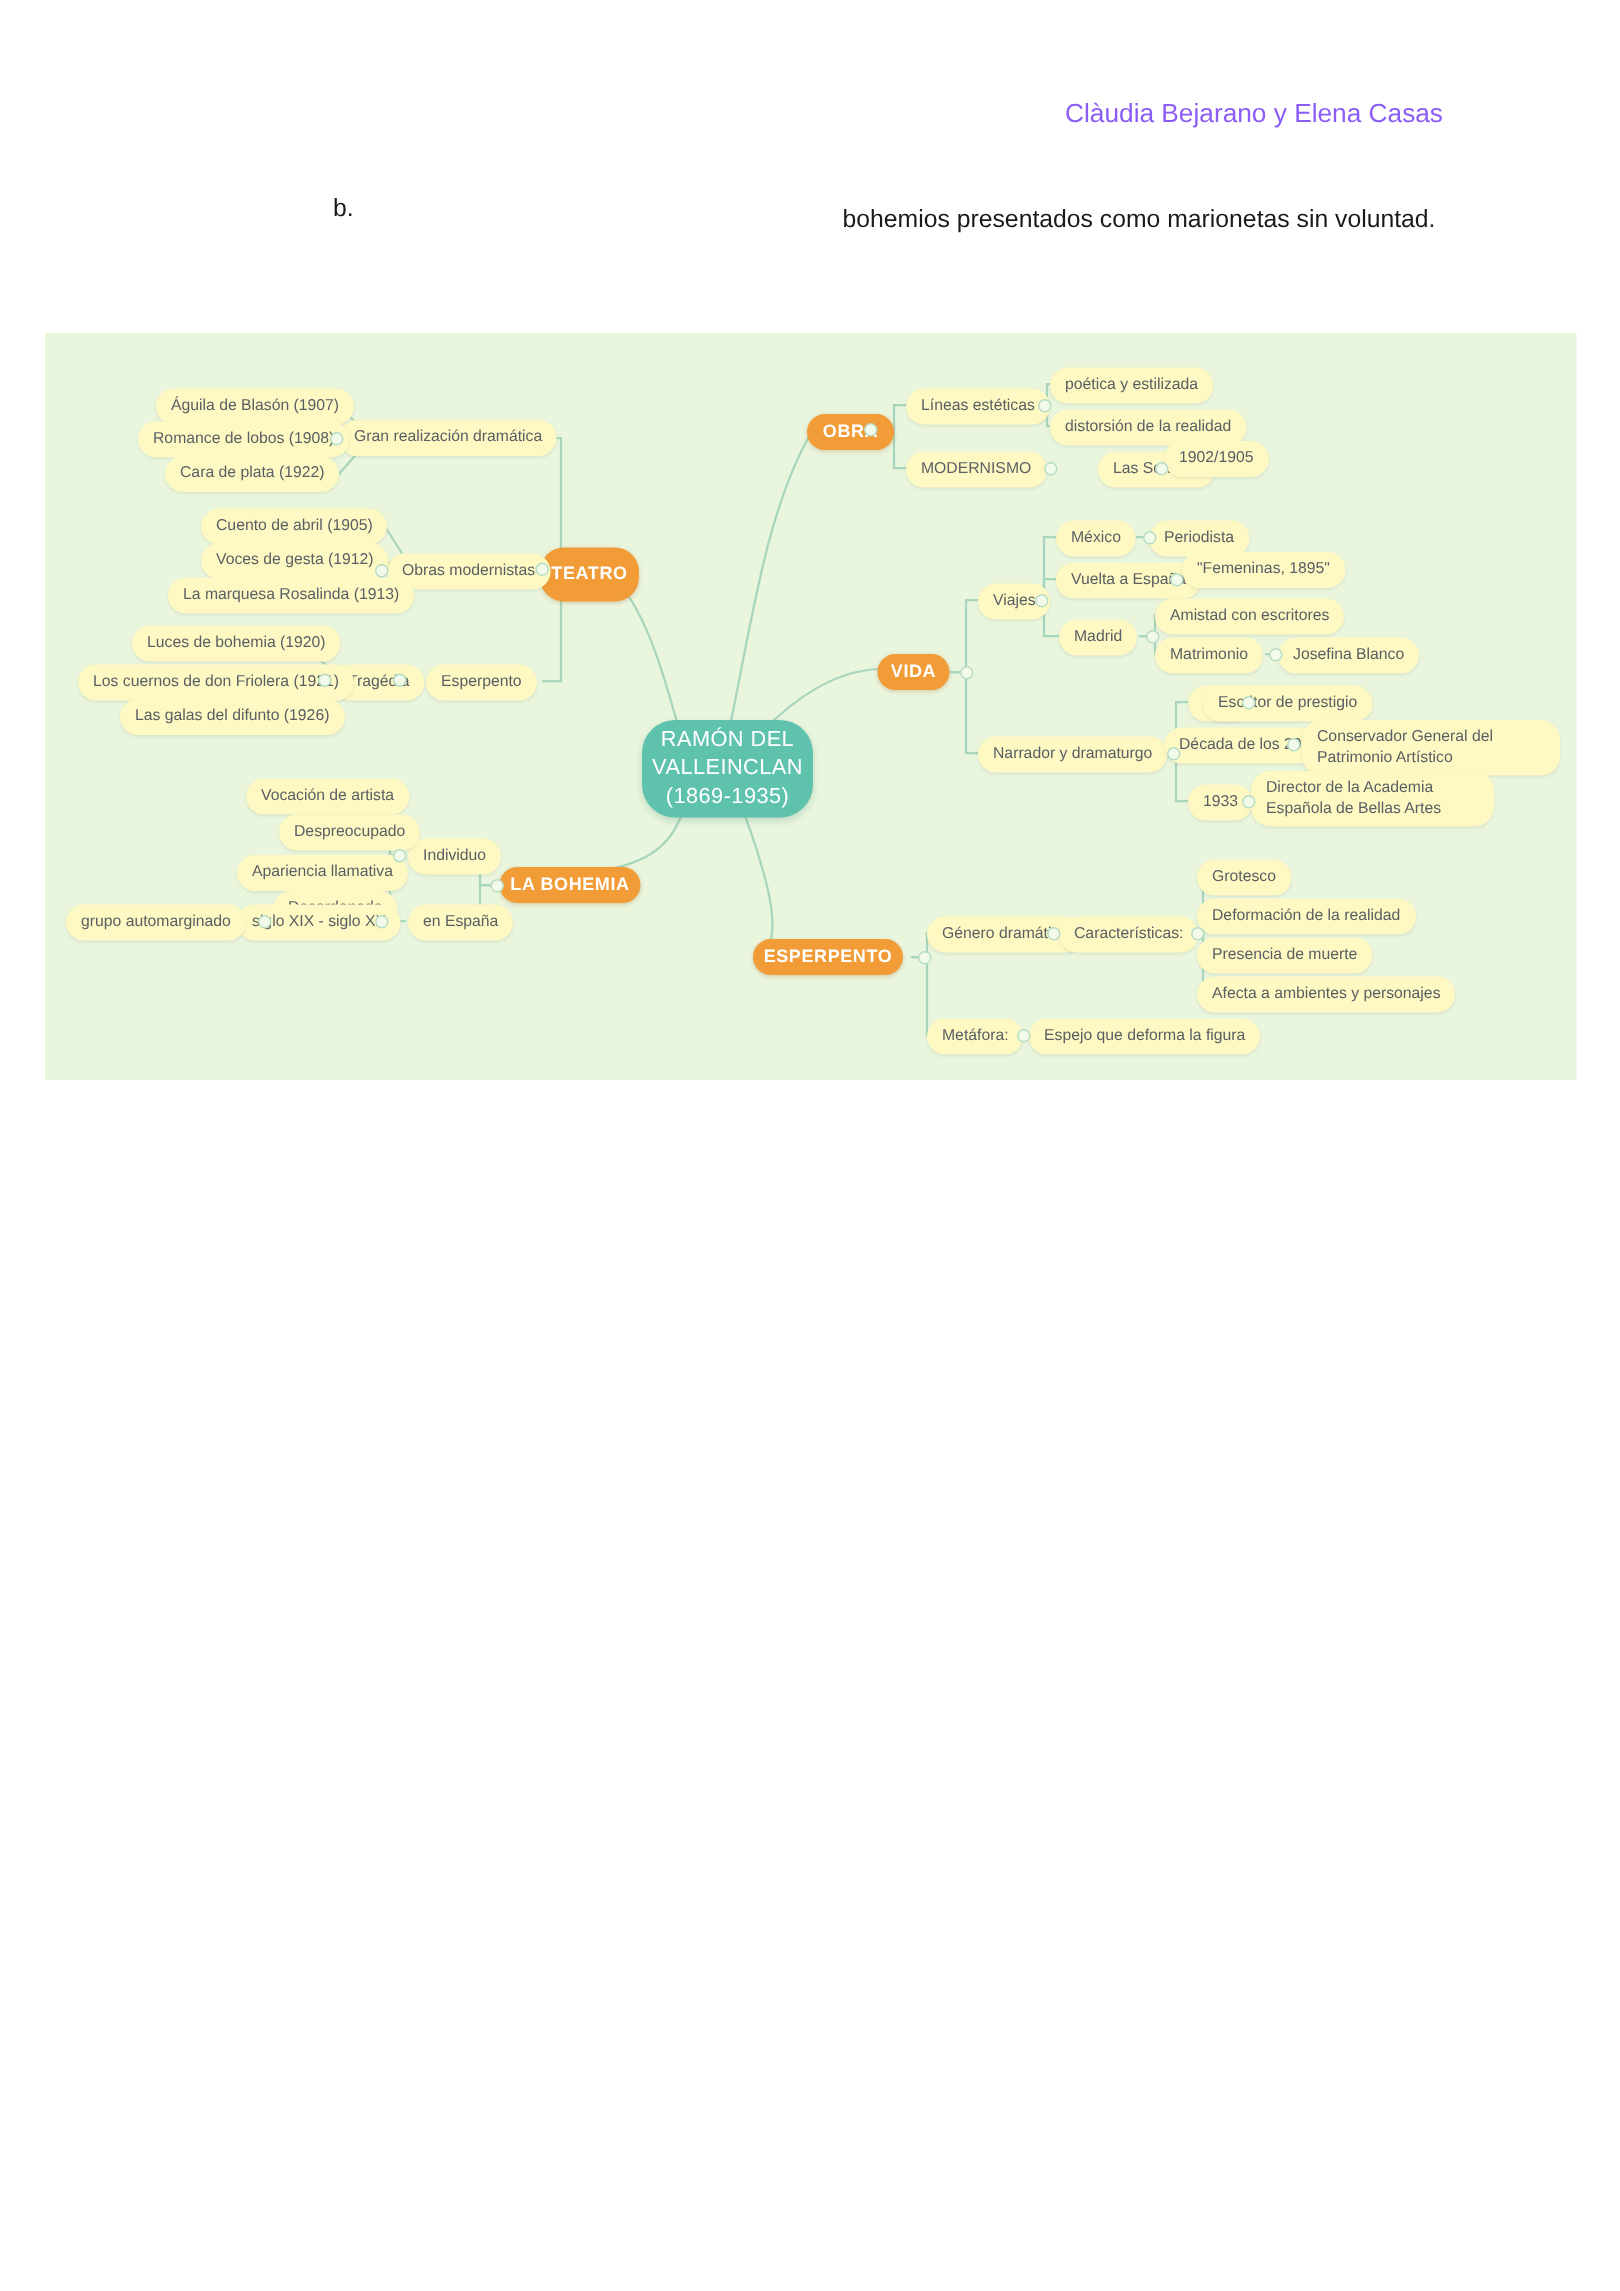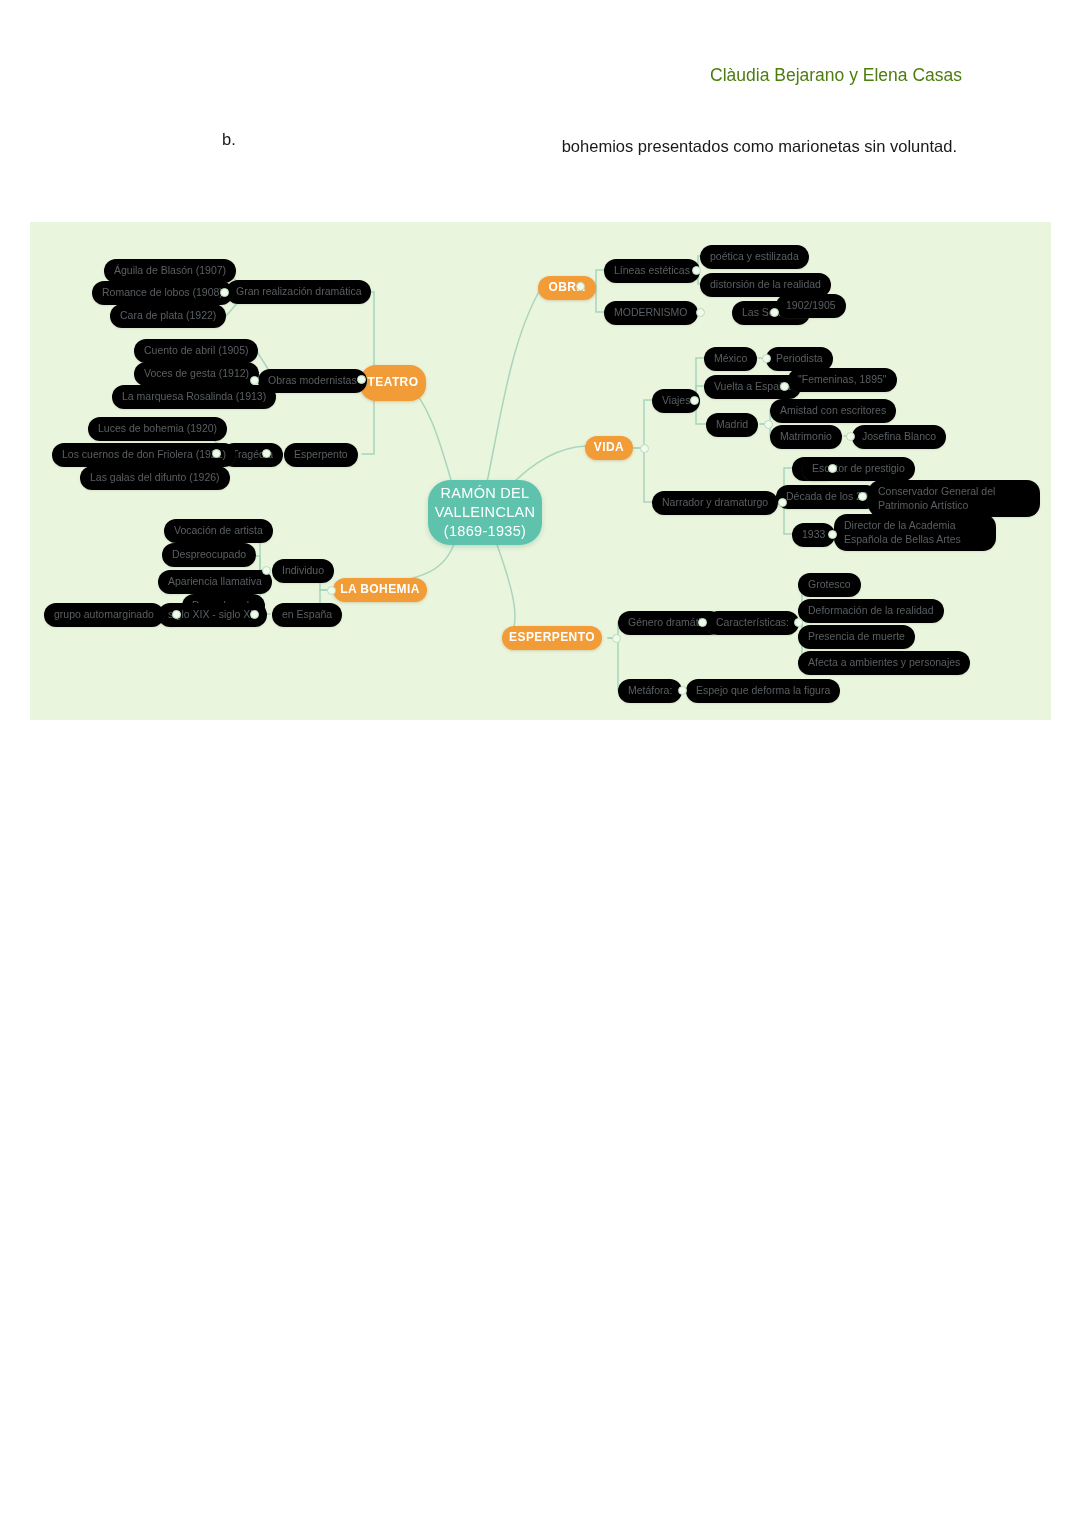--- a/index.html
+++ b/index.html
@@ -9,21 +9,21 @@
     color:#1a1a1a;
     position:relative;
     overflow:hidden;
   }
 
   
   #doc-header{
     position:absolute; top:62px; right:118px;
     text-align:right; line-height:1.55;
   }
-  #doc-header .line{ font-size:17.5px; color:#4d7c0f; white-space:nowrap; }
+  #doc-header .line{ font-size:17.5px; color:#8b5cf6; white-space:nowrap; }
 
   
   #paragraph{
     position:absolute; left:222px; top:130px; width:735px;
   }
   #paragraph .row{ display:flex; align-items:flex-start; }
   #paragraph .marker{ width:36px; flex:0 0 36px; font-size:16.5px; }
   #paragraph .ptext{
     flex:1; font-size:16.5px; line-height:1.95;
     text-align:justify; text-justify:inter-word;
@@ -38,21 +38,21 @@
     overflow:hidden;
   }
   #mindmap svg.links{
     position:absolute; left:0; top:0; width:1021px; height:498px;
     pointer-events:none;
   }
 
   
   .node{
     position:absolute;
-    background:#000000;
+    background:#fef9c3;
     border-radius:13px;
     box-shadow:0 1px 2px rgba(120,130,110,.16);
     color:#5a5f63;
     font-size:10.5px;
     line-height:1.3;
     padding:5px 10px;
     box-sizing:border-box;
     white-space:nowrap;
     display:flex; align-items:center;
   }
@@ -221,21 +221,21 @@
   <div class="node" style="left:82px;top:163px;">La marquesa Rosalinda (1913)</div>
 
   <div class="node" style="left:254px;top:221px;">Esperpento</div>
   <div class="node" style="left:192px;top:221px;">Tragédia</div>
   <div class="node" style="left:58px;top:195px;">Luces de bohemia (1920)</div>
   <div class="node" style="left:22px;top:221px;">Los cuernos de don Friolera (1921)</div>
   <div class="node" style="left:50px;top:244px;">Las galas del difunto (1926)</div>
 
   <div class="node" style="left:242px;top:337px;">Individuo</div>
   <div class="node" style="left:134px;top:297px;">Vocación de artista</div>
-  <div class="node" style="left:132px;top:321px;">Despreocupado</div>
+  <div class="node" style="left:156px;top:321px;">Despreocupado</div>
   <div class="node" style="left:128px;top:348px;">Apariencia llamativa</div>
   <div class="node" style="left:152px;top:372px;">Desordenado</div>
 
   <div class="node" style="left:242px;top:381px;">en España</div>
   <div class="node" style="left:128px;top:381px;">siglo XIX -  siglo XX</div>
   <div class="node" style="left:14px;top:381px;">grupo automarginado</div>
 
   <div class="node" style="left:574px;top:37px;">Líneas estéticas</div>
   <div class="node" style="left:670px;top:23px;">poética y estilizada</div>
   <div class="node" style="left:670px;top:51px;">distorsión de la realidad</div>

